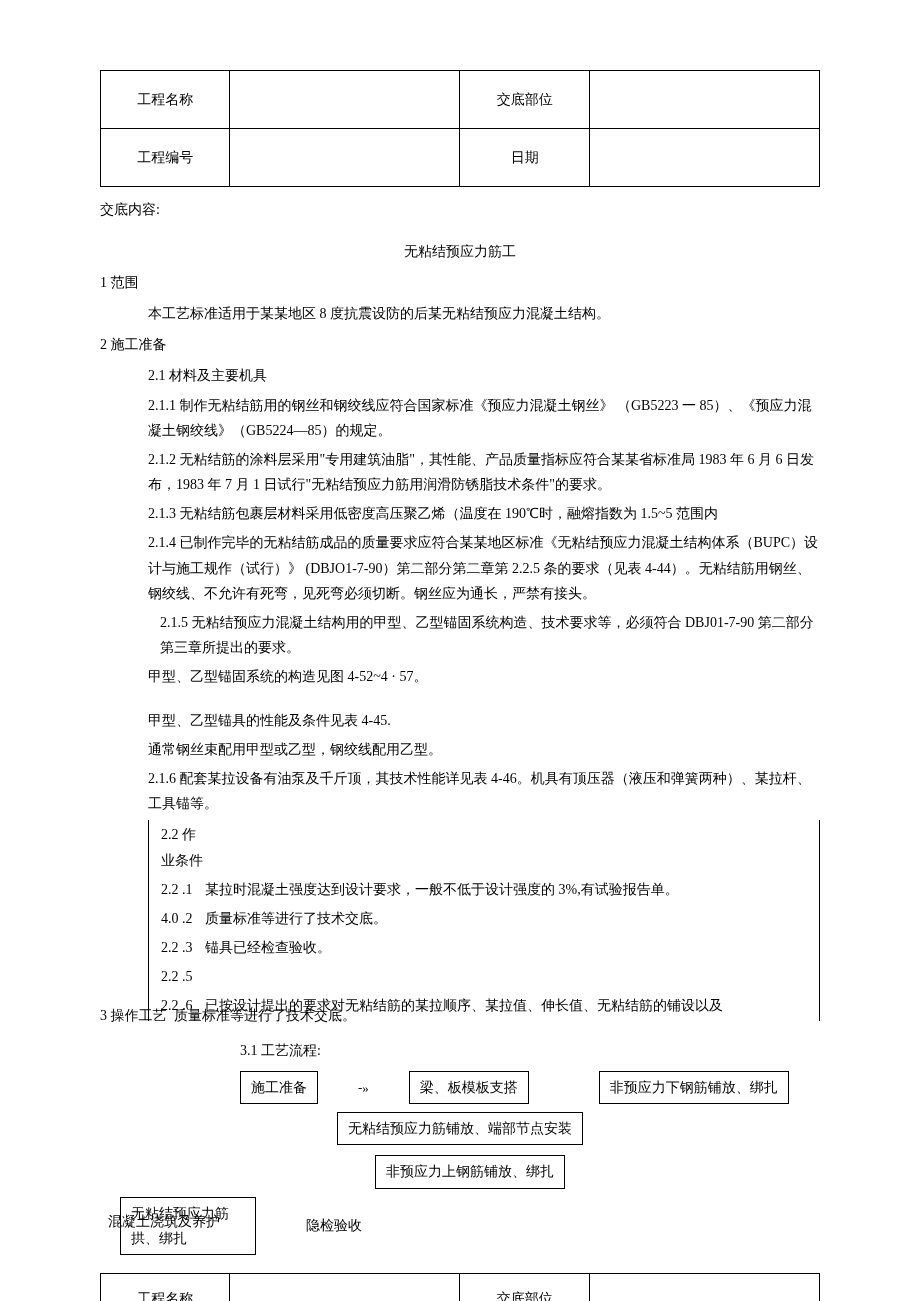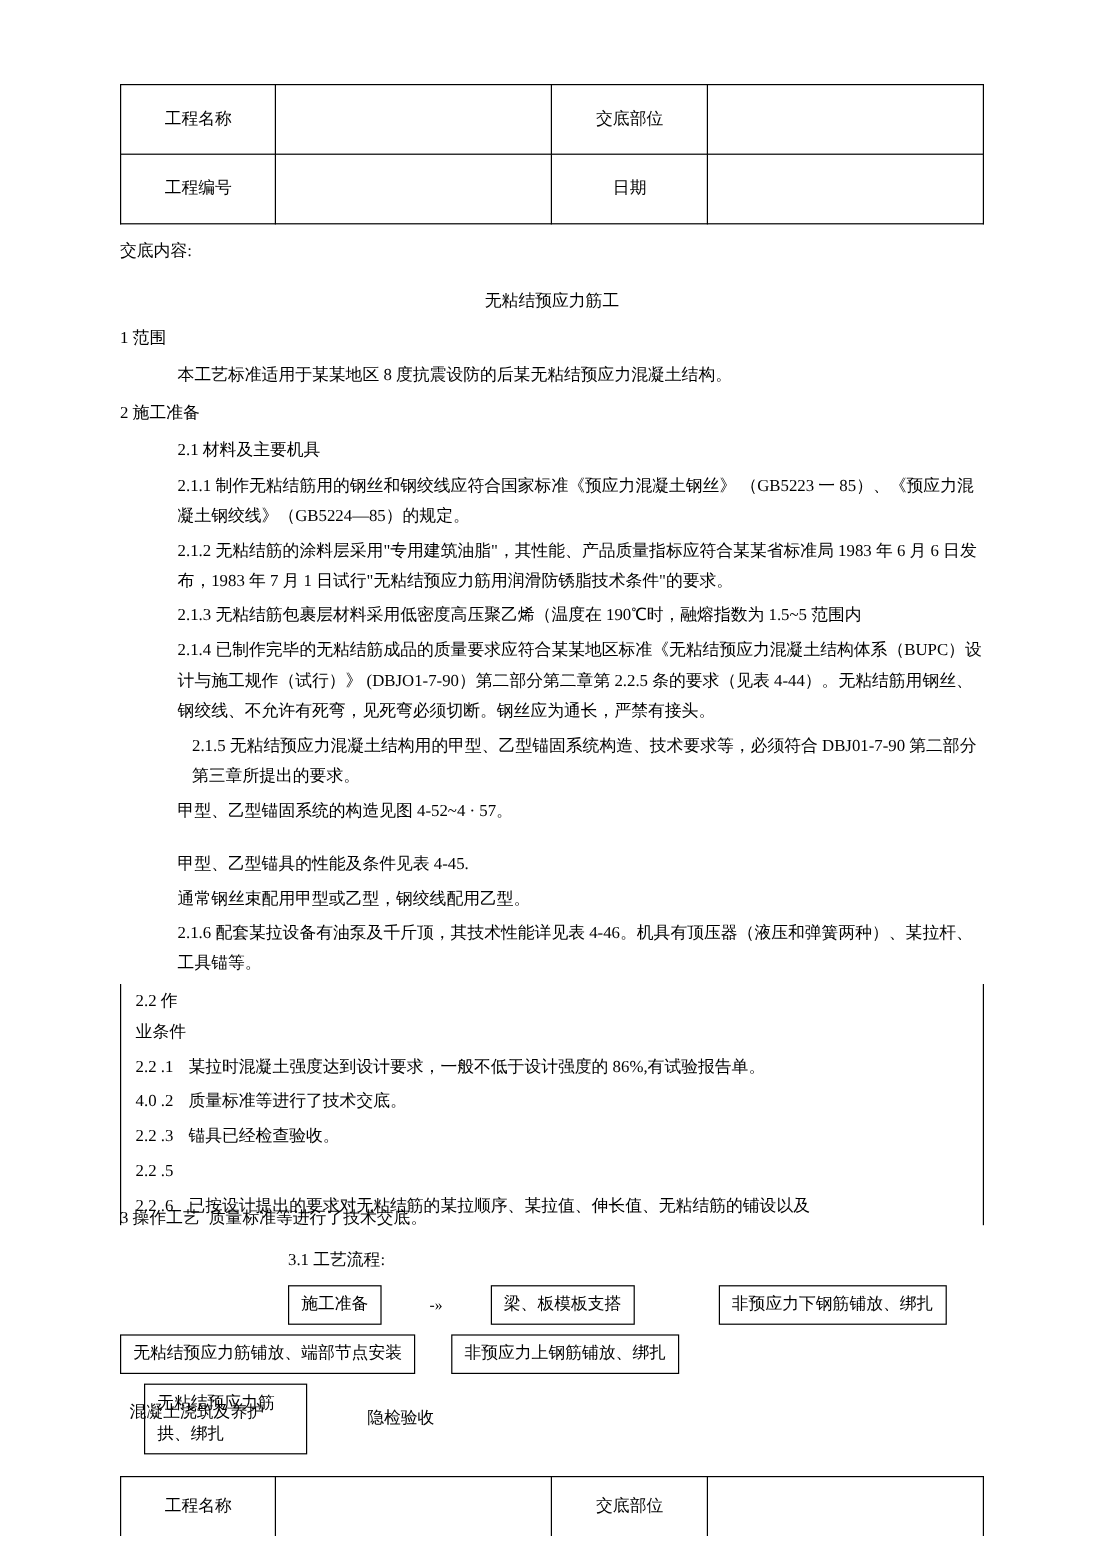--- a/index.html
+++ b/index.html
@@ -50,20 +50,21 @@
       padding-left: 48px;
       text-indent: 0;
     }
     .indent-1-num {
       padding-left: 48px;
     }
     .indent-2 {
       padding-left: 60px;
     }
     .list-block {
+      margin-left: 48px;
       border-left: 1px solid #000;
       border-right: 1px solid #000;
       padding: 0;
     }
     .list-block .list-row {
       display: flex;
       padding: 2px 0 2px 12px;
     }
     .list-block .list-num {
       width: 44px;
@@ -97,20 +98,21 @@
       padding-left: 140px;
       margin-top: 10px;
       margin-bottom: 6px;
     }
     .flow-row-1 {
       padding-left: 140px;
       gap: 40px;
     }
     .flow-row-2 {
       padding-left: 0;
+      flex-direction: column;
     }
     .flow-row-3 {
       padding-left: 20px;
       position: relative;
     }
     .overlay-text {
       position: absolute;
       left: 8px;
       top: 12px;
       font-size: 14px;
@@ -183,21 +185,21 @@
 <div class="para indent-1" style="margin-top:18px">甲型、乙型锚具的性能及条件见表 4-45.</div>
 <div class="para indent-1">通常钢丝束配用甲型或乙型，钢绞线配用乙型。</div>
 <div class="para indent-1-num">2.1.6  配套某拉设备有油泵及千斤顶，其技术性能详见表 4-46。机具有顶压器（液压和弹簧两种）、某拉杆、工具锚等。</div>
 
 <div class="list-block">
   <div class="list-row list-top">
     <span class="list-num">2.2    作业条件</span>
   </div>
   <div class="list-row">
     <span class="list-num">2.2  .1</span>
-    <span class="list-text">某拉时混凝土强度达到设计要求，一般不低于设计强度的 86%,有试验报告单。</span>
+    <span class="list-text">某拉时混凝土强度达到设计要求，一般不低于设计强度的 3%,有试验报告单。</span>
   </div>
   <div class="list-row">
     <span class="list-num">4.0  .2</span>
     <span class="list-text">质量标准等进行了技术交底。</span>
   </div>
   <div class="list-row">
     <span class="list-num">2.2  .3</span>
     <span class="list-text">锚具已经检查验收。</span>
   </div>
   <div class="list-row">

